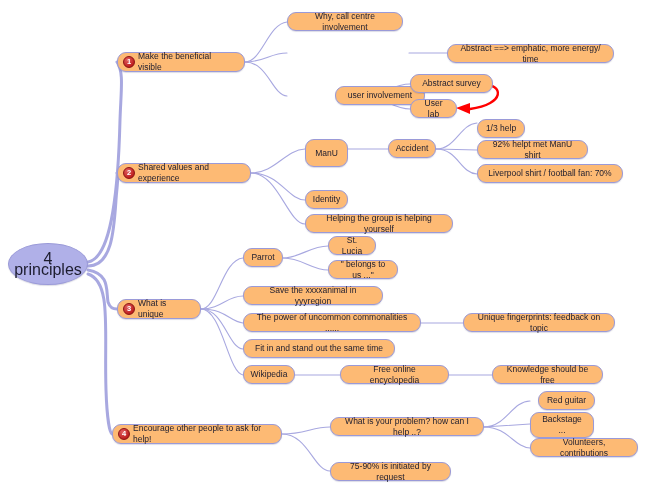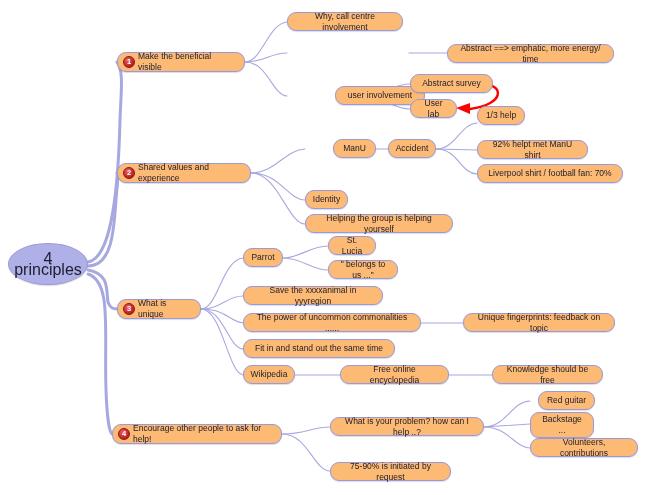--- a/index.html
+++ b/index.html
@@ -147,27 +147,27 @@
     <span>Abstract survey</span>
   </div>
   <div class="node" style="left:410px;top:99px;width:47px;height:19px;">
     <span>User lab</span>
   </div>
 
   <div class="node branch" style="left:117px;top:163px;width:134px;height:20px;">
     <span class="badge">2</span>
     <span>Shared values and experience</span>
   </div>
-  <div class="node" style="left:305px;top:139px;width:43px;height:19px;margin-left:28px;">
+  <div class="node" style="left:305px;top:139px;width:43px;height:28px;">
     <span>ManU</span>
   </div>
   <div class="node" style="left:388px;top:139px;width:48px;height:19px;">
     <span>Accident</span>
   </div>
-  <div class="node" style="left:477px;top:106px;width:48px;height:19px;">
+  <div class="node" style="left:477px;top:119px;width:48px;height:19px;">
     <span>1/3 help</span>
   </div>
   <div class="node" style="left:477px;top:140px;width:111px;height:19px;">
     <span>92% helpt met ManU shirt</span>
   </div>
   <div class="node" style="left:477px;top:164px;width:146px;height:19px;">
     <span>Liverpool shirt  / football fan: 70%</span>
   </div>
   <div class="node" style="left:305px;top:190px;width:43px;height:19px;">
     <span>Identity</span>

